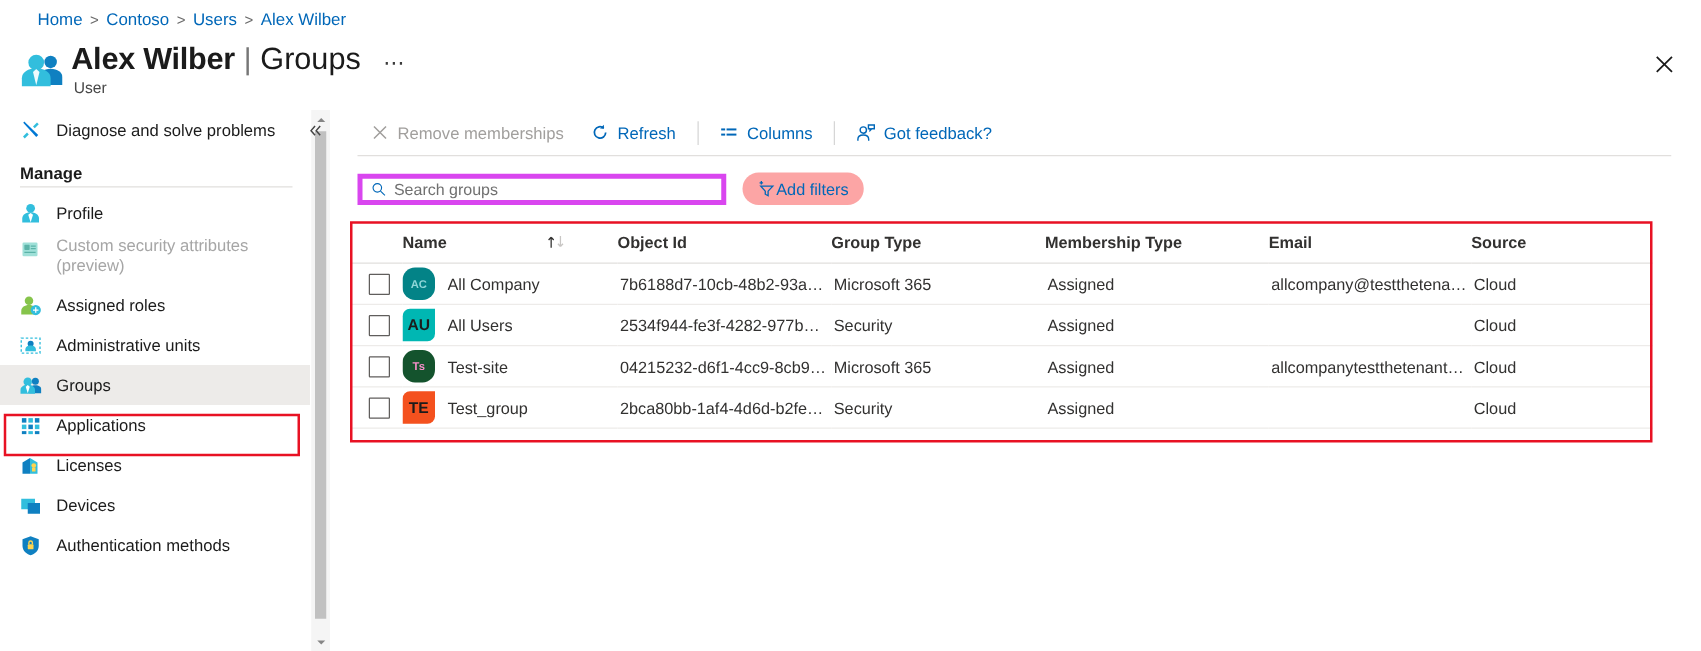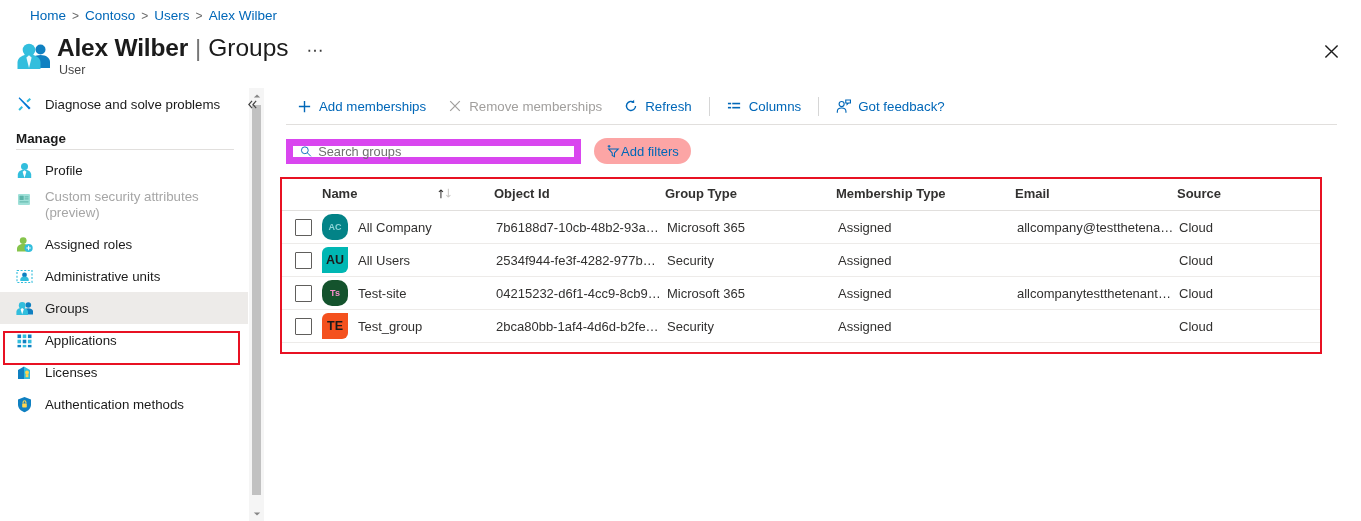--- a/index.html
+++ b/index.html
@@ -122,21 +122,21 @@
     margin-left: 10px; margin-right: 24px;
   }
 
   .filter-row {
     display: flex; align-items: center;
     padding-left: 10px; margin-top: 13px; gap: 13px;
   }
   .search-box {
     display: flex; align-items: center;
     width: 295px; height: 25px;
-    border: 7px solid #d946ef; background: #fff; padding: 0 7px;
+    border: 4px solid #d946ef; background: #fff; padding: 0 7px;
   }
   .search-input {
     border: none; outline: none; background: transparent;
     font-family: "Liberation Sans", sans-serif;
     font-size: 12.8px; color: #1b1b1b; margin-left: 6px;
     width: 100%; padding: 0;
   }
   .search-input::placeholder { color: #707070; }
   .add-filters {
     display: flex; align-items: center; gap: 1px;
@@ -334,20 +334,29 @@
         <svg viewBox="0 0 17 17" width="17" height="17">
           <path d="M2 15 V6 l6-3.6 v12.6 z" fill="#0f80c1"></path>
           <path d="M8 15 V2.4 l6 3.6 v9 z" fill="#32bedd"></path>
           <circle cx="11" cy="8.4" r="1.9" fill="#ffd54f"></circle>
           <rect x="9.6" y="10.2" width="2.8" height="3" fill="#ffd54f"></rect>
         </svg>
       </span>
       <span>Licenses</span>
     </div>
 
+    <div class="nav-item">
+      <span class="nav-ico">
+        <svg viewBox="0 0 17 17" width="17" height="17">
+          <rect x="1" y="3" width="11" height="8.4" fill="#32bedd"></rect>
+          <rect x="6.2" y="6.4" width="9.8" height="8.6" fill="#0f80c1"></rect>
+        </svg>
+      </span>
+      <span>Devices</span>
+    </div>
 
 
     <div class="nav-item">
       <span class="nav-ico">
         <svg viewBox="0 0 17 17" width="17" height="17">
           <path d="M8.5 1 L15 3.4 v5.2 c0 4.1-3.2 6.7-6.5 7.6 C5.2 15.3 2 12.7 2 8.6 V3.4 z" fill="#0f80c1"></path>
           <rect x="6.2" y="7.4" width="4.6" height="4" rx="0.7" fill="#ffd54f"></rect>
           <path d="M7.1 7.4 V6.2 a1.4 1.4 0 0 1 2.8 0 v1.2" fill="none" stroke="#ffd54f" stroke-width="1.1"></path>
         </svg>
       </span>
@@ -373,26 +382,20 @@
     <div class="side-scroll-arrow" style="position:absolute;left:0;top:418px">
       <svg viewBox="0 0 10 10" width="8" height="8">
           <path d="M1 3 L5 7 L9 3 z" fill="#868686"></path>
         </svg>
     </div>
   </div>
 
   <div class="main">
 
     <div class="toolbar">
-      <div class="tb-btn">
-        <svg viewBox="0 0 16 16" width="15" height="15">
-          <path d="M8 2 v12 M2 8 h12" stroke="#0067b8" stroke-width="1.5" fill="none"></path>
-        </svg>
-        <span>Add memberships</span>
-      </div>
       <div class="tb-btn disabled">
         <svg viewBox="0 0 16 16" width="14" height="14">
           <path d="M2.5 2.5 L13.5 13.5 M13.5 2.5 L2.5 13.5" stroke="#a19f9d" stroke-width="1.4" fill="none"></path>
         </svg>
         <span>Remove memberships</span>
       </div>
       <div class="tb-btn">
         <svg viewBox="0 0 16 16" width="14" height="14">
           <path d="M13.2 8 a5.2 5.2 0 1 1 -1.8 -4" stroke="#0067b8" stroke-width="1.6" fill="none"></path>
           <path d="M11.6 0.9 L11.6 4.6 L8 4.4 z" fill="#0067b8"></path>

